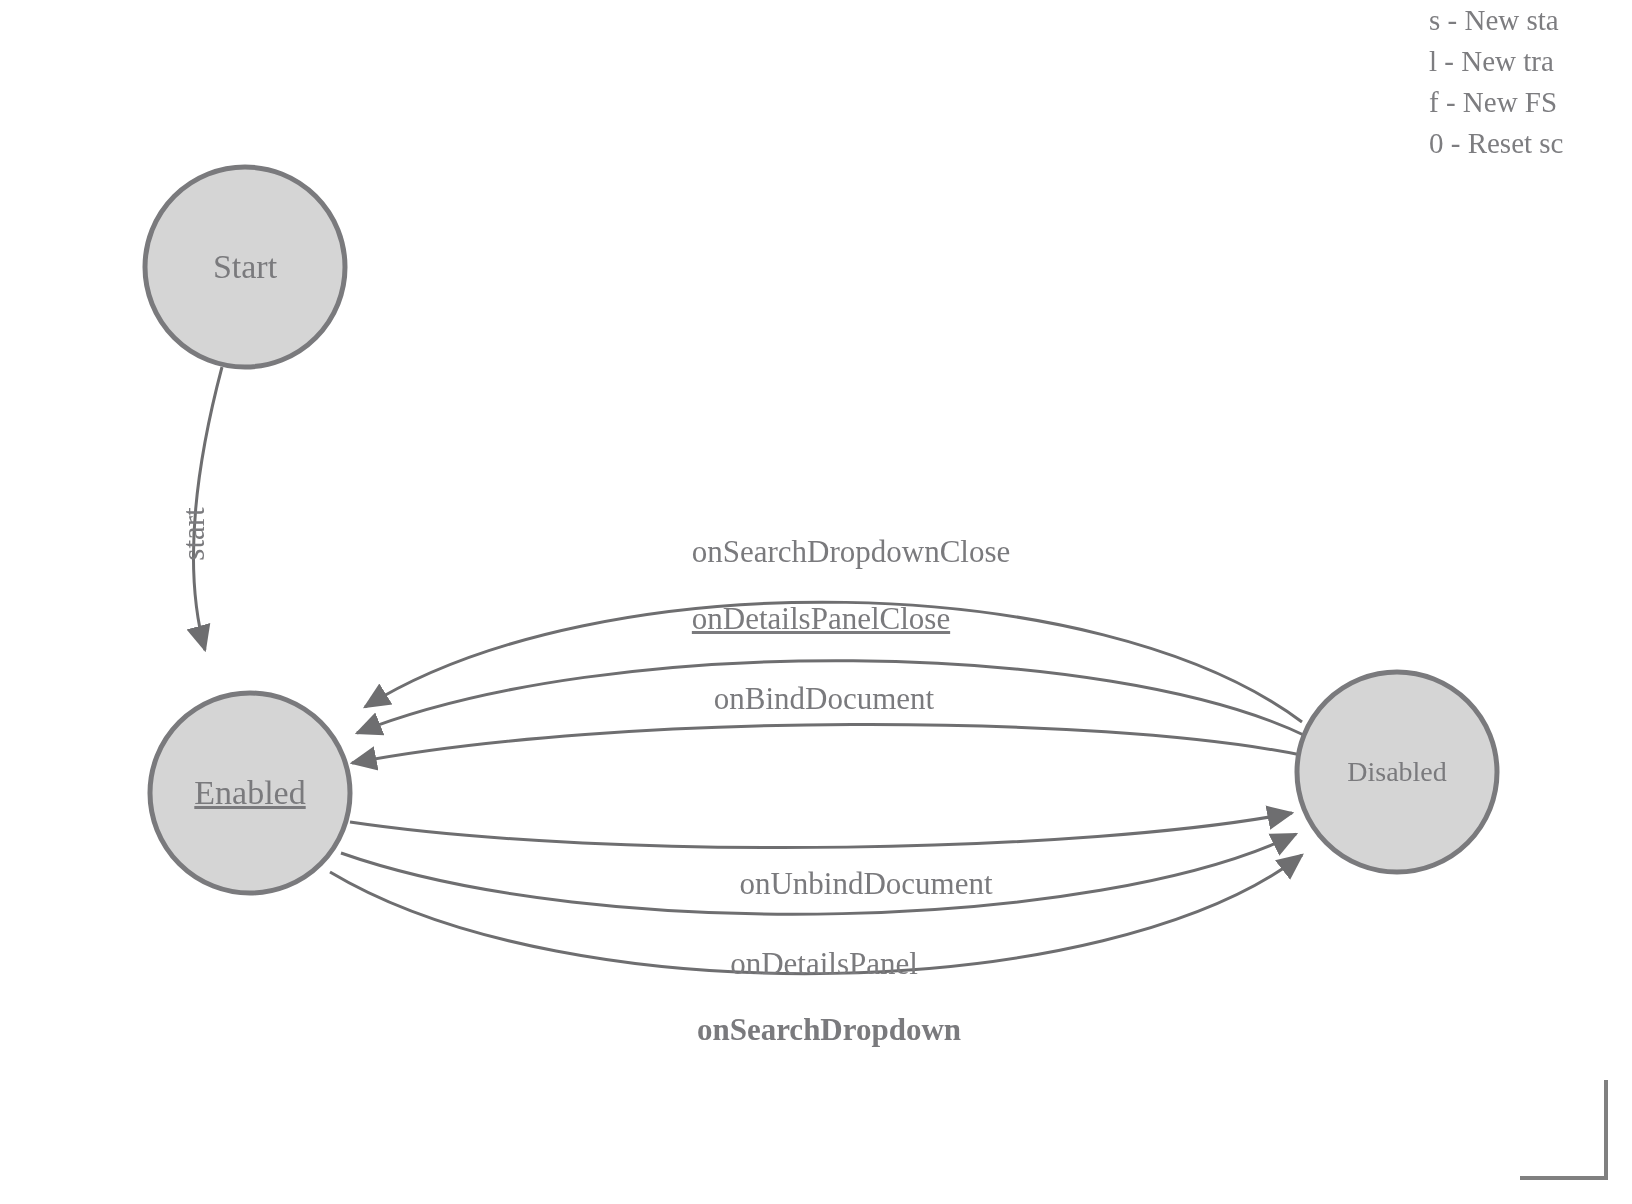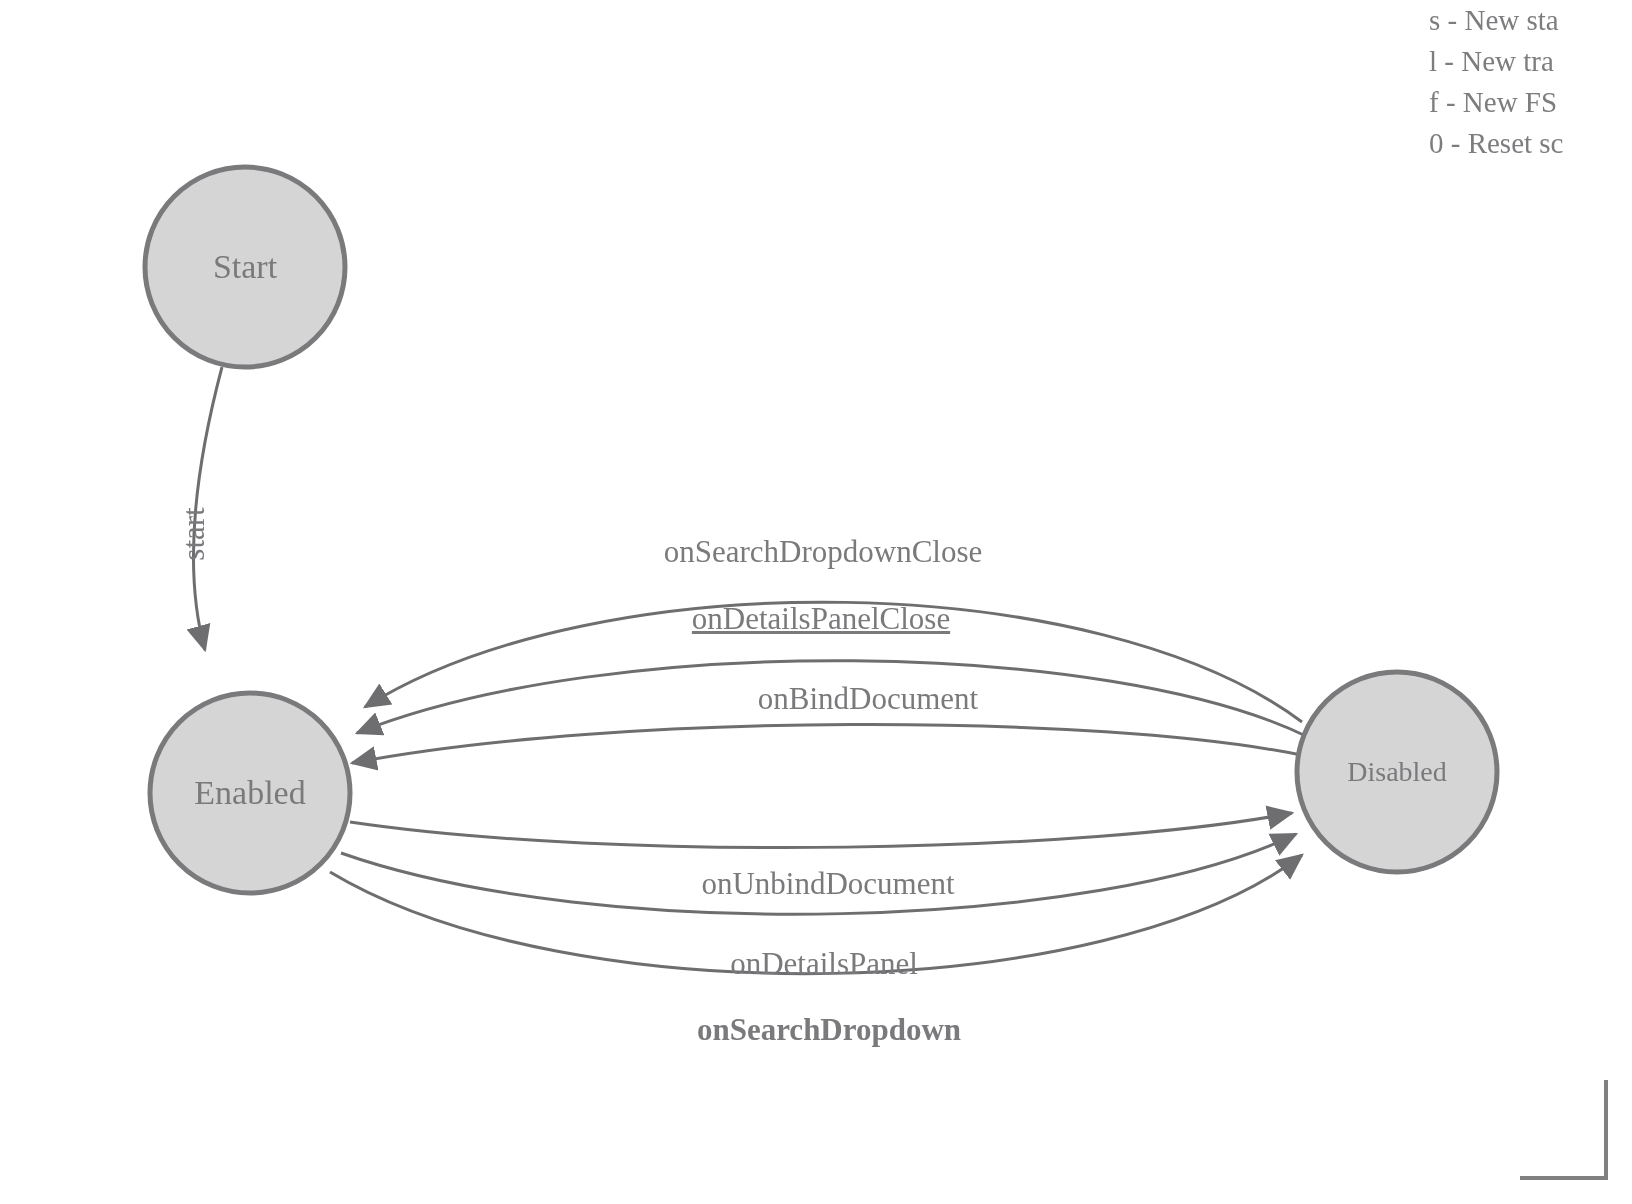--- a/index.html
+++ b/index.html
@@ -93,28 +93,28 @@
   <g>
     <path d="M330,872 C570,1016 1110,1004 1302,855" fill="none" stroke="#6e6e70" stroke-width="3" marker-end="url(#arrowhead)"></path>
   </g>
 
   <circle cx="245" cy="267" r="100" fill="#d5d5d5" stroke="#7a7a7d" stroke-width="5"></circle>
   <circle cx="250" cy="793" r="100" fill="#d5d5d5" stroke="#7a7a7d" stroke-width="5"></circle>
   <circle cx="1397" cy="772" r="100" fill="#d5d5d5" stroke="#7a7a7d" stroke-width="5"></circle>
 </svg>
 
 <div class="node-label" style="left:245px; top:267px; font-size:34px;">Start</div>
-<div class="node-label" style="left:250px; top:793px; font-size:34px;">Enabled</div>
+<div class="node-label" style="left:250px; top:793px; font-size:34px;text-decoration:underline;">Enabled</div>
 <div class="node-label" style="left:1397px; top:772px; font-size:28px;">Disabled</div>
 
 <div class="edge-label rotated" style="left:194px; top:534px;">start</div>
-<div class="edge-label" style="left:823px; top:552px;">onSearchDropdownClose</div>
+<div class="edge-label" style="left:851px; top:552px;">onSearchDropdownClose</div>
 <div class="edge-label" style="left:821px; top:619px;text-decoration:underline;">onDetailsPanelClose</div>
-<div class="edge-label" style="left:824px; top:699px;margin-left:44px;">onBindDocument</div>
-<div class="edge-label" style="left:828px; top:884px;">onUnbindDocument</div>
+<div class="edge-label" style="left:824px; top:699px;">onBindDocument</div>
+<div class="edge-label" style="left:866px; top:884px;">onUnbindDocument</div>
 <div class="edge-label" style="left:824px; top:964px;font-family:Liberation Serif, serif;">onDetailsPanel</div>
 <div class="edge-label" style="left:829px; top:1030px;font-weight:bold;">onSearchDropdown</div>
 
 <div class="help-overlay">
   <span class="help-line">s - New sta</span>
   <span class="help-line">l - New tra</span>
   <span class="help-line">f - New FS</span>
   <span class="help-line">0 - Reset sc</span>
 </div>
 

